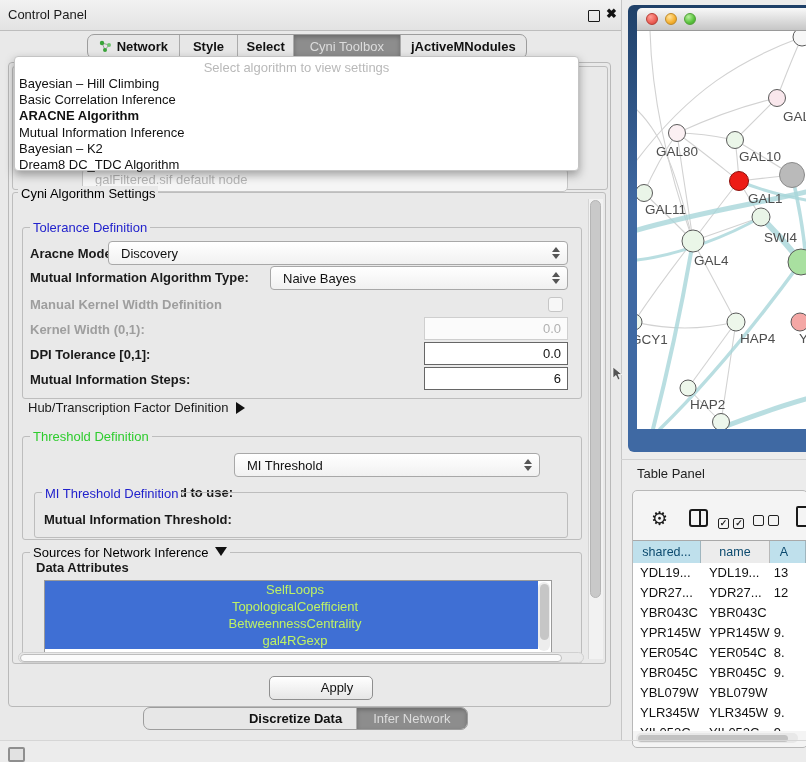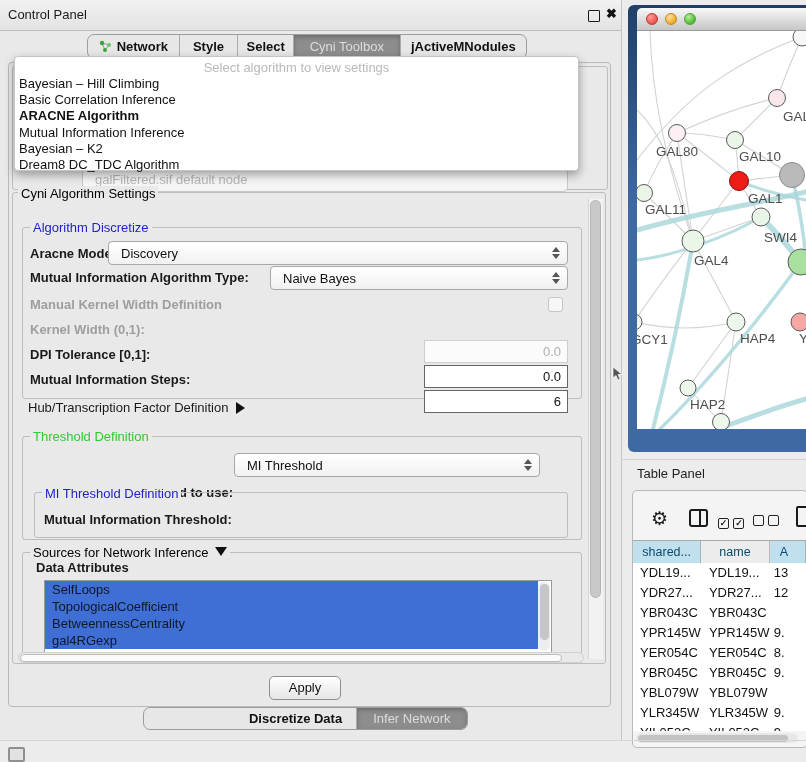--- a/index.html
+++ b/index.html
@@ -44,36 +44,36 @@
   .lbl{font-size:13px;font-weight:700;color:#1a1a1a;white-space:nowrap;}
   .lbl.disabled{color:#9e9e9e;}
   .plain{font-size:13px;color:#1a1a1a;white-space:nowrap;}
   
   .combo{background:linear-gradient(#ffffff,#f1f1f1);border:1px solid #a8a8a8;border-radius:4px;box-sizing:border-box;display:flex;align-items:center;}
   .combo-text{flex:1;font-size:13px;color:#111;padding-left:12px;white-space:nowrap;overflow:hidden;}
   .combo-arrows{width:18px;display:flex;flex-direction:column;align-items:center;gap:2px;margin-right:2px;}
   .arr-up{width:0;height:0;border-left:4px solid transparent;border-right:4px solid transparent;border-bottom:5px solid #555;}
   .arr-dn{width:0;height:0;border-left:4px solid transparent;border-right:4px solid transparent;border-top:5px solid #555;}
   
-  .tfield{box-sizing:border-box;background:#fff;border:1px solid #666;font-size:13px;color:#111;text-align:right;padding:3px 6px 0 0;margin-top:23px;}
+  .tfield{box-sizing:border-box;background:#fff;border:1px solid #666;font-size:13px;color:#111;text-align:right;padding:3px 6px 0 0;}
   .tfield.disabled{background:#fbfbfb;border:1px solid #cfcfcf;color:#b0b0b0;}
   .checkbox{box-sizing:border-box;width:15px;height:15px;border:1px solid #c6c6c6;border-radius:3px;background:#f7f7f7;}
   
   #attr-list{left:44px;top:580px;width:508px;height:73px;background:#fff;border:1px solid #9a9a9a;box-sizing:border-box;overflow:hidden;}
   .attr-item{height:17px;line-height:17px;font-size:13px;padding-left:7px;color:#111;white-space:nowrap;}
-  .attr-item.selected{background:#3f6fd4;color:#0f172a;width:486px;}
+  .attr-item.selected{background:#3f6fd4;color:#bef264;width:486px;text-align:center;}
   #attr-vscroll{left:538px;top:582px;width:12px;height:69px;background:#ededed;border-radius:6px;}
   #attr-vthumb{left:539.5px;top:584px;width:9px;height:56px;background:#c6c6c6;border-radius:5px;}
   
   #settings-vscroll{left:588px;top:199px;width:14px;height:460px;background:#f2f2f2;border-left:1px solid #d5d5d5;}
   #settings-vthumb{left:590px;top:200px;width:11px;height:398px;background:#c9c9c9;border:1px solid #b5b5b5;border-radius:6px;box-sizing:border-box;}
   #settings-hscroll{left:18px;top:652px;width:566px;height:11px;background:#e9e9e9;border:1px solid #d0d0d0;border-radius:6px;box-sizing:border-box;}
   #settings-hthumb{left:20px;top:653.5px;width:542px;height:8px;background:#fbfbfb;border:1px solid #bdbdbd;border-radius:5px;box-sizing:border-box;}
   
-  #apply-btn{left:269px;top:676px;width:70px;height:22px;border:1px solid #8f8f8f;border-radius:5px;background:linear-gradient(#ffffff,#e6e6e6);font-size:13px;color:#111;text-align:center;line-height:21px;}
+  #apply-btn{left:269px;top:676px;width:70px;height:22px;border:1px solid #8f8f8f;border-radius:5px;background:linear-gradient(#ffffff,#e6e6e6);font-size:13px;color:#111;text-align:center;line-height:21px;padding-left:32px;}
   #bottom-tabs{left:143px;top:707px;width:325px;height:23px;}
   #bottom-tabs .tab:nth-child(1){width:92px;margin-top:46px;}
   #bottom-tabs .tab:nth-child(2){width:122px;}
   #bottom-tabs .tab:nth-child(3){width:111px;}
   
   .tri-right{display:inline-block;width:0;height:0;border-top:6px solid transparent;border-bottom:6px solid transparent;border-left:9px solid #111;margin-left:8px;vertical-align:-2px;}
   .tri-down{display:inline-block;width:0;height:0;border-left:6px solid transparent;border-right:6px solid transparent;border-top:9px solid #111;margin-left:6px;vertical-align:1px;}
   
   #network-window{left:628px;top:5px;width:178px;height:447px;background:linear-gradient(#1f4068,#3f69a3 45%,#3f69a3);border-radius:6px 0 0 6px;}
   #net-titlebar{left:637px;top:8px;width:169px;height:23px;background:linear-gradient(#f8f8f8,#c6c6c6);border-bottom:1px solid #9a9a9a;border-radius:5px 0 0 0;display:flex;align-items:center;gap:7px;padding-left:9px;box-sizing:border-box;}
@@ -155,21 +155,21 @@
         <div class="dd-item bold">ARACNE Algorithm</div>
         <div class="dd-item">Mutual Information Inference</div>
         <div class="dd-item">Bayesian – K2</div>
         <div class="dd-item">Dream8 DC_TDC Algorithm</div>
       </div>
   </div>
 
   <span class="abs legend" style="left:18px;top:186px;">Cyni Algorithm Settings</span>
   <div class="abs fieldset" style="left:12px;top:192px;width:592px;height:470px;"></div>
 
-  <span class="abs legend blue" style="left:30px;top:220px;">Algorithm Discretize</span>
+  <span class="abs legend blue" style="left:30px;top:220px;">Tolerance Definition</span>
   <div class="abs fieldset" style="left:22px;top:227px;width:558px;height:170px;"></div>
 
   <span class="abs lbl" style="left:30px;top:246px;">Aracne Mode:</span>
   <div class="abs combo" style="left:108px;top:241px;width:460px;height:24px;">
     <span class="combo-text">Discovery</span>
     <span class="combo-arrows">
         <span class="arr-up"></span>
         <span class="arr-dn"></span>
       </span>
   </div>

